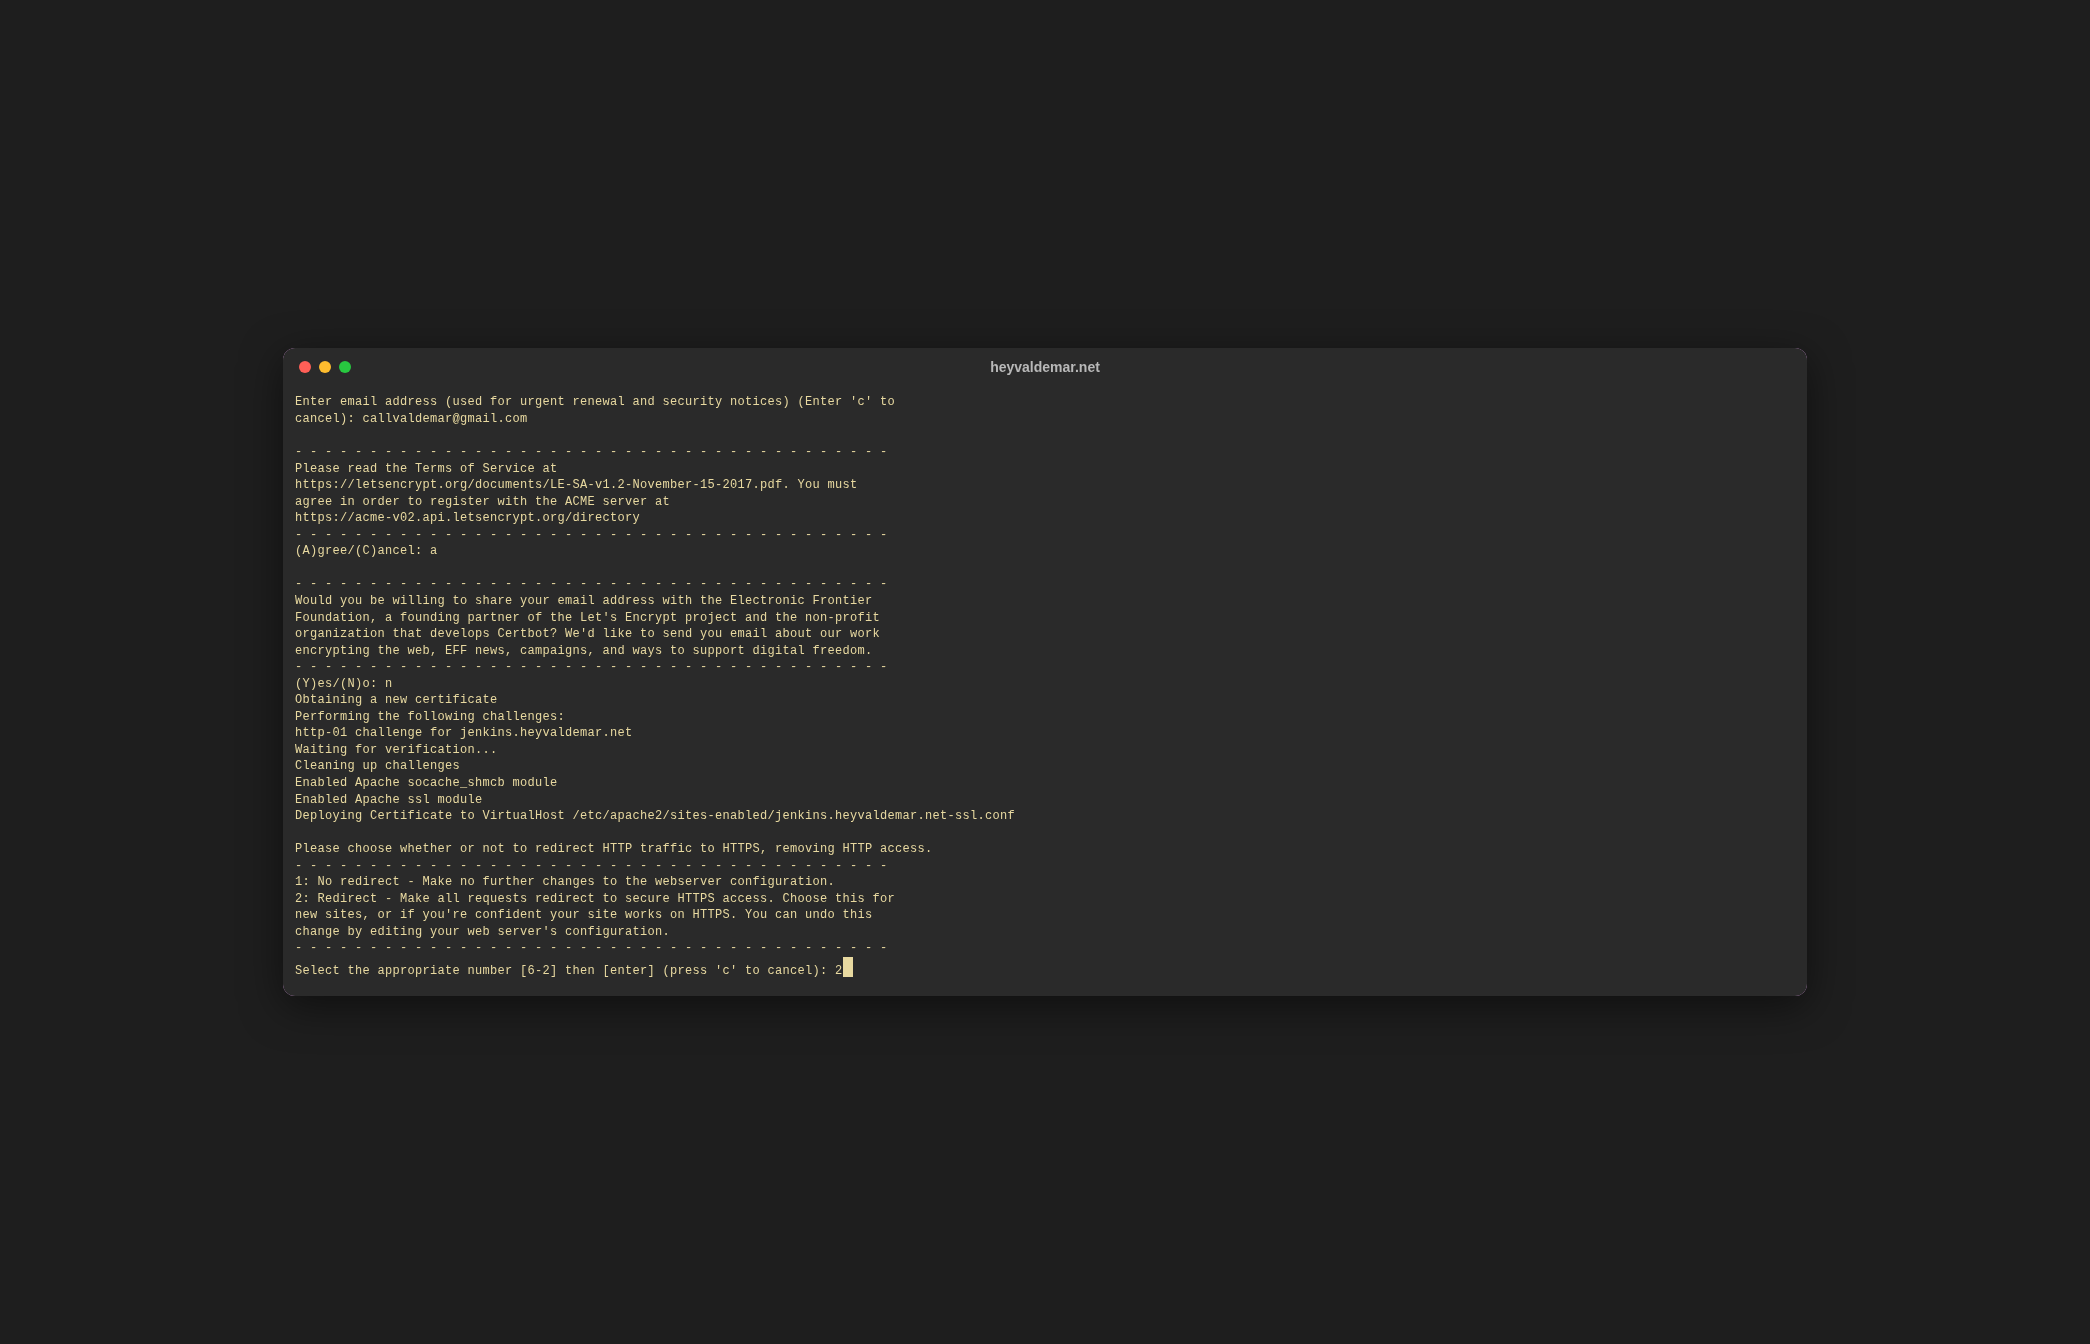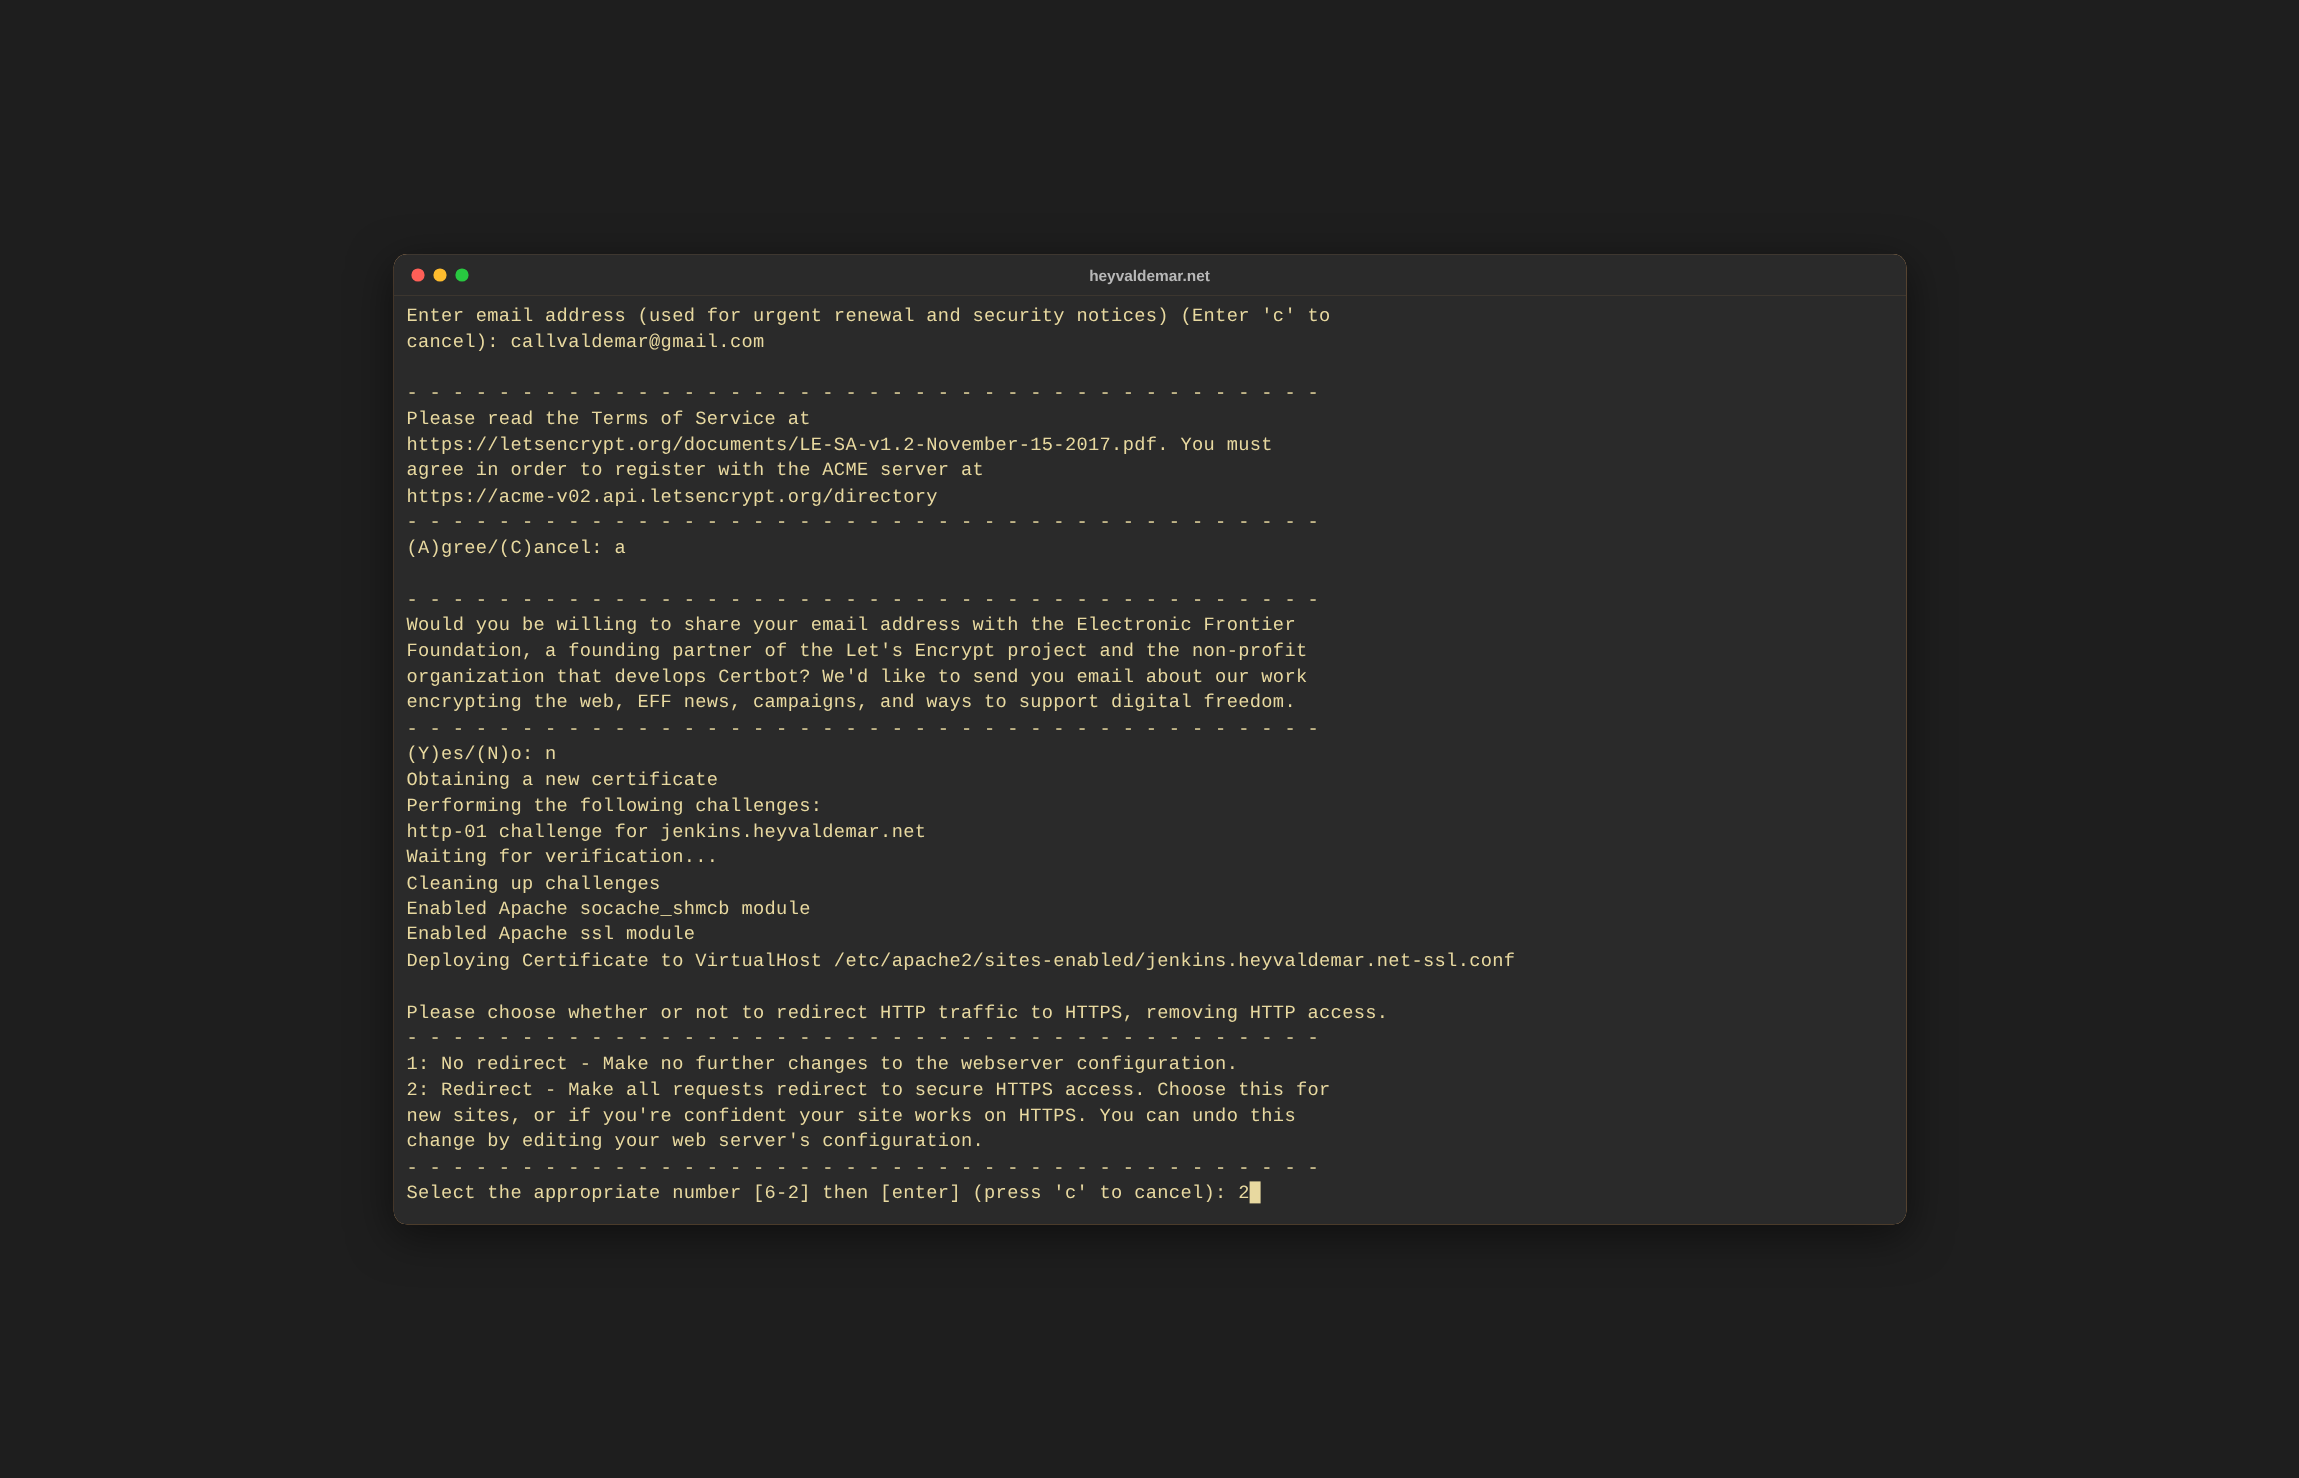--- a/index.html
+++ b/index.html
@@ -9,22 +9,22 @@
     }
     body {
       background: #1e1e1e;
       display: flex;
       align-items: center;
       justify-content: center;
       min-height: 100vh;
       font-family: "SF Mono", Menlo, Monaco, "Courier New", monospace;
     }
     .terminal-window {
-      width: 1375px;
-      background: #fdba74;
+      width: 1524px;
+      background: #f0abfc;
       border-radius: 12px;
       overflow: hidden;
       box-shadow: 0 10px 40px rgba(0,0,0,0.5);
     }
     .titlebar {
       height: 38px;
       background: #2a2a2a;
       display: flex;
       align-items: center;
       position: relative;
@@ -49,21 +49,21 @@
       text-align: center;
       color: #b8b8b8;
       font-size: 14px;
       font-weight: 600;
       font-family: -apple-system, BlinkMacSystemFont, "Segoe UI", sans-serif;
     }
     .terminal-body {
       padding: 8px 12px 16px 12px;
       background: #2a2a2a;
       color: #e8d9a0;
-      font-size: 17px;
+      font-size: 12px;
       line-height: 1.38;
       white-space: pre-wrap;
       word-break: break-all;
       font-family: "SF Mono", Menlo, Monaco, "Courier New", monospace;
       letter-spacing: 0.3px;
     }
     .cursor {
       display: inline-block;
       width: 10px;
       height: 20px;

